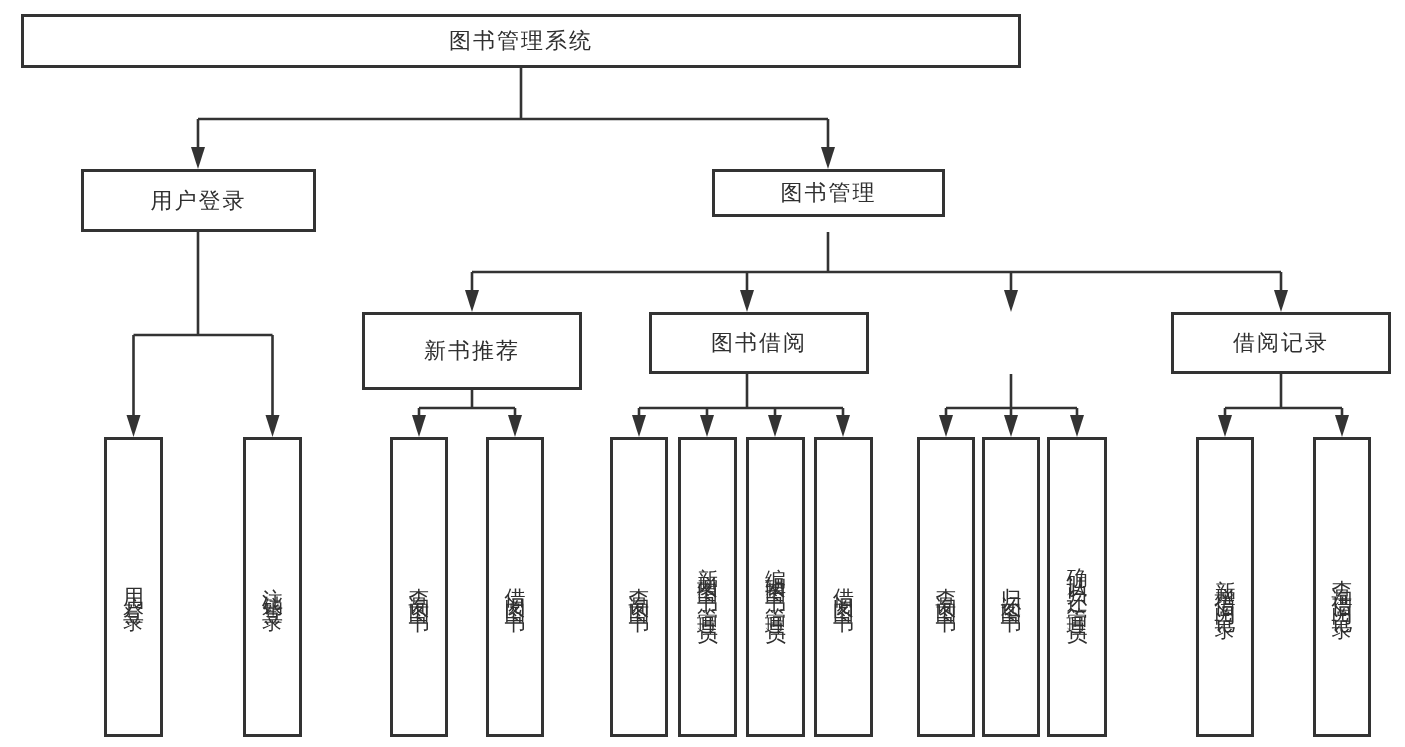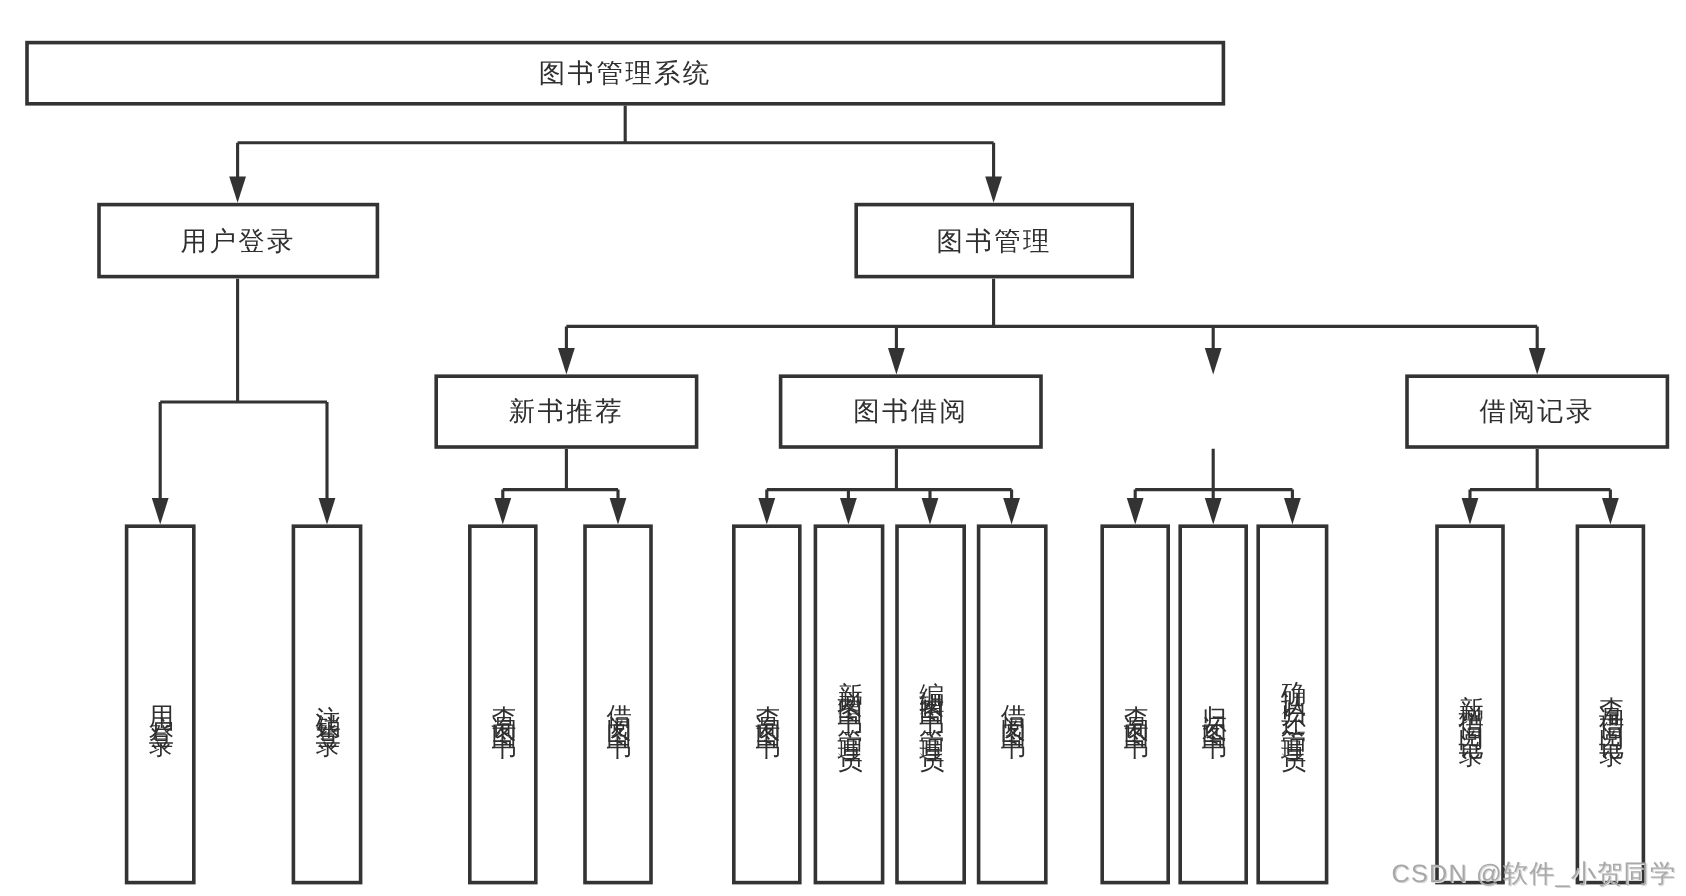--- a/index.html
+++ b/index.html
@@ -76,26 +76,26 @@
       <path d="M768 415 L782 415 L775 437 Z"></path>
       <path d="M836 415 L850 415 L843 437 Z"></path>
       <path d="M939 415 L953 415 L946 437 Z"></path>
       <path d="M1004 415 L1018 415 L1011 437 Z"></path>
       <path d="M1070 415 L1084 415 L1077 437 Z"></path>
       <path d="M1218 415 L1232 415 L1225 437 Z"></path>
       <path d="M1335 415 L1349 415 L1342 437 Z"></path>
     </g>
   </svg>
 
-  <div class="node" style="left:21px;top:14px;width:1000px;height:54px;margin-top:20px;">图书管理系统</div>
+  <div class="node" style="left:21px;top:14px;width:1000px;height:54px;">图书管理系统</div>
 
   <div class="node" style="left:81px;top:169px;width:235px;height:63px;">用户登录</div>
-  <div class="node" style="left:712px;top:169px;width:233px;height:63px;">图书管理</div>
+  <div class="node" style="left:712px;top:169px;width:233px;height:48px;">图书管理</div>
 
-  <div class="node" style="left:362px;top:312px;width:220px;height:62px;">新书推荐</div>
+  <div class="node" style="left:362px;top:312px;width:220px;height:78px;">新书推荐</div>
   <div class="node" style="left:637px;top:312px;width:220px;height:62px;margin-left:12px;">图书借阅</div>
   <div class="node" style="left:1171px;top:312px;width:220px;height:62px;">借阅记录</div>
 
   <div class="node leaf" style="left:104px;top:437px;width:59px;height:300px;">用户登录</div>
   <div class="node leaf" style="left:243px;top:437px;width:59px;height:300px;">注销登录</div>
 
   <div class="node leaf" style="left:390px;top:437px;width:58px;height:300px;">查询图书</div>
   <div class="node leaf" style="left:486px;top:437px;width:58px;height:300px;">借阅图书</div>
 
   <div class="node leaf" style="left:610px;top:437px;width:58px;height:300px;">查询图书</div>
@@ -103,15 +103,14 @@
   <div class="node leaf" style="left:746px;top:437px;width:59px;height:300px;">编辑图书（管理员）</div>
   <div class="node leaf" style="left:814px;top:437px;width:59px;height:300px;">借阅图书</div>
 
   <div class="node leaf" style="left:917px;top:437px;width:58px;height:300px;">查询图书</div>
   <div class="node leaf" style="left:982px;top:437px;width:58px;height:300px;">归还图书</div>
   <div class="node leaf" style="left:1047px;top:437px;width:60px;height:300px;">确认归还（管理员）</div>
 
   <div class="node leaf" style="left:1196px;top:437px;width:58px;height:300px;">新增借阅记录</div>
   <div class="node leaf" style="left:1313px;top:437px;width:58px;height:300px;">查询借阅记录</div>
 
-  <div class="watermark">CSDN @软件_小贺同学</div>
 
 </div>
 
 </body></html>

